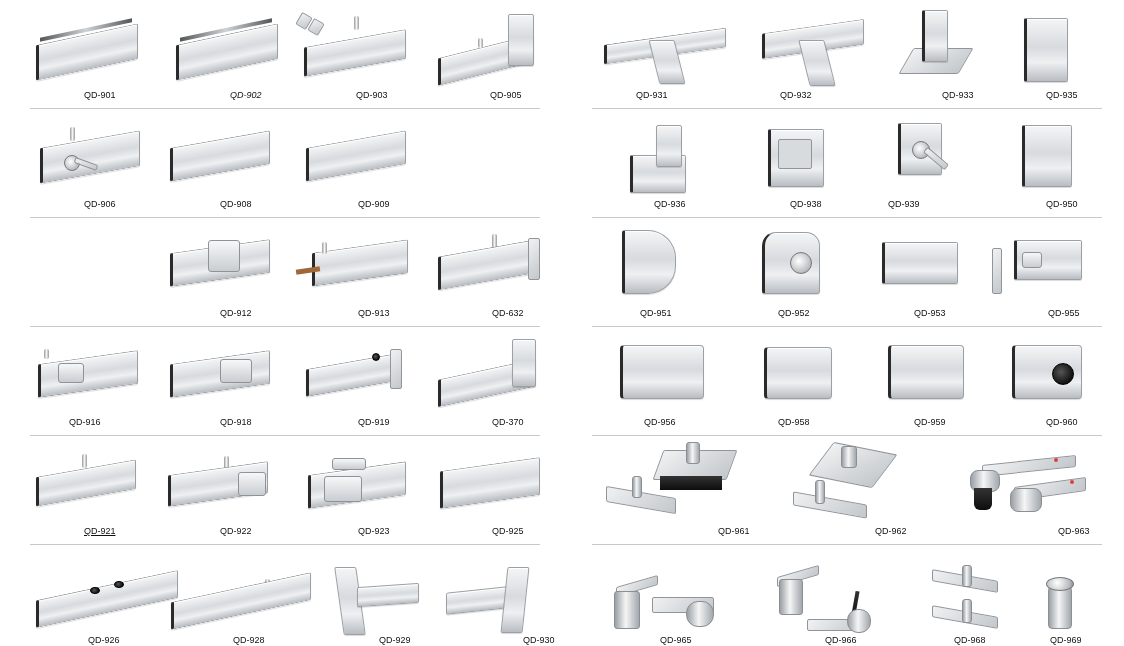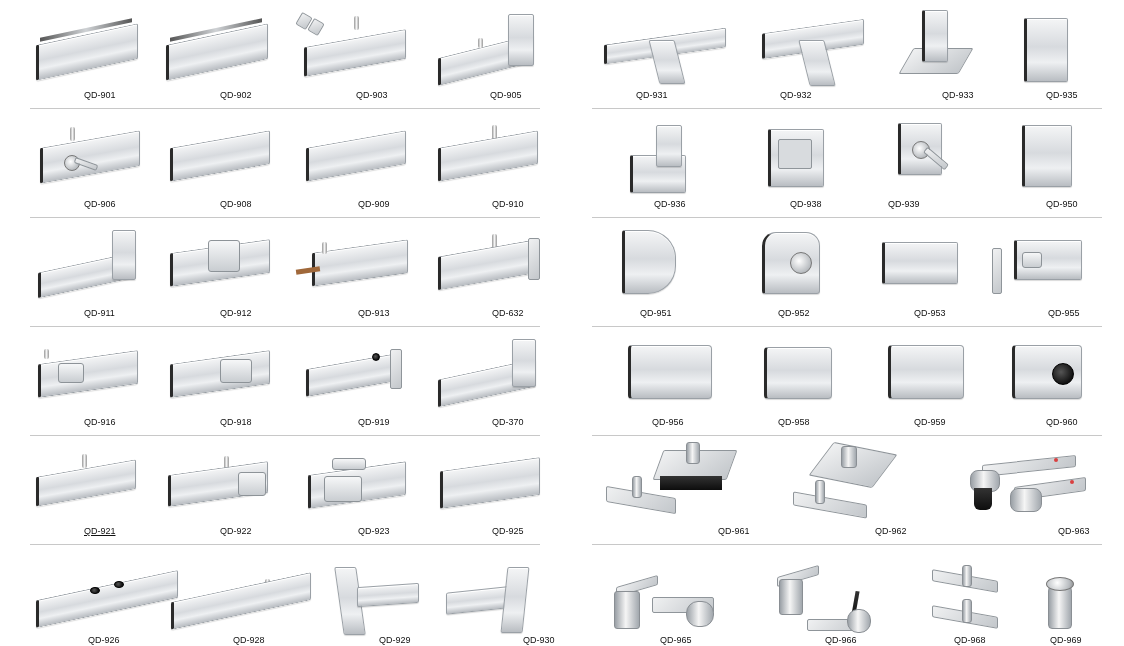--- a/index.html
+++ b/index.html
@@ -36,21 +36,21 @@
 <div class="half left">
 
   <div class="row">
     <div class="item" style="left:0;width:120px;">
       <div class="fitting">
         <div class="bar dark-edge" style="left:6px;top:34px;width:98px;height:34px;transform:skewY(-12deg);"></div>
         <div class="top-edge" style="left:10px;top:28px;width:92px;transform:skewY(-12deg);"></div>
       </div>
       <span class="label" style="left:54px;">QD-901</span>
     </div>
-    <div class="item" style="left:130px;width:120px;">
+    <div class="item" style="left:140px;width:120px;font-style:italic;">
       <div class="fitting">
         <div class="bar dark-edge" style="left:6px;top:34px;width:98px;height:34px;transform:skewY(-12deg);"></div>
         <div class="top-edge" style="left:10px;top:28px;width:92px;transform:skewY(-12deg);"></div>
       </div>
       <span class="label" style="left:60px;">QD-902</span>
     </div>
     <div class="item" style="left:262px;width:120px;">
       <div class="fitting">
         <div class="plate" style="left:6px;top:14px;width:10px;height:12px;transform:rotate(30deg);"></div>
         <div class="plate" style="left:18px;top:20px;width:10px;height:12px;transform:rotate(30deg);"></div>
@@ -84,37 +84,23 @@
         <div class="bar dark-edge" style="left:10px;top:30px;width:96px;height:32px;transform:skewY(-10deg);"></div>
       </div>
       <span class="label" style="left:60px;">QD-908</span>
     </div>
     <div class="item" style="left:262px;width:120px;">
       <div class="fitting">
         <div class="bar dark-edge" style="left:14px;top:30px;width:96px;height:32px;transform:skewY(-10deg);"></div>
       </div>
       <span class="label" style="left:66px;">QD-909</span>
     </div>
-    <div class="item" style="left:400px;width:110px;">
-      <div class="fitting">
-        <div class="pin" style="left:62px;top:16px;height:16px;"></div>
-        <div class="bar dark-edge" style="left:8px;top:30px;width:96px;height:32px;transform:skewY(-10deg);"></div>
-      </div>
-      <span class="label" style="left:62px;">QD-910</span>
-    </div>
-  </div>
-
-  <div class="row">
-    <div class="item" style="left:0;width:120px;">
-      <div class="fitting">
-        <div class="bar dark-edge" style="left:8px;top:44px;width:94px;height:24px;transform:skewY(-12deg);"></div>
-        <div class="bar" style="left:82px;top:12px;width:22px;height:48px;"></div>
-      </div>
-      <span class="label" style="left:54px;">QD-911</span>
-    </div>
+  </div>
+
+  <div class="row">
     <div class="item" style="left:130px;width:120px;">
       <div class="fitting">
         <div class="bar dark-edge" style="left:10px;top:28px;width:96px;height:32px;transform:skewY(-8deg);"></div>
         <div class="lockbox" style="left:48px;top:22px;width:30px;height:30px;"></div>
       </div>
       <span class="label" style="left:60px;">QD-912</span>
     </div>
     <div class="item" style="left:262px;width:120px;">
       <div class="fitting">
         <div class="bar dark-edge" style="left:20px;top:28px;width:92px;height:32px;transform:skewY(-8deg);"></div>
@@ -133,21 +119,21 @@
     </div>
   </div>
 
   <div class="row">
     <div class="item" style="left:0;width:120px;">
       <div class="fitting">
         <div class="bar dark-edge" style="left:8px;top:30px;width:96px;height:32px;transform:skewY(-8deg);"></div>
         <div class="lockbox" style="left:28px;top:36px;width:24px;height:18px;"></div>
         <div class="pin" style="left:14px;top:22px;height:10px;"></div>
       </div>
-      <span class="label" style="left:54px;">QD-916</span>
+      <span class="label" style="left:39px;">QD-916</span>
     </div>
     <div class="item" style="left:130px;width:120px;">
       <div class="fitting">
         <div class="bar dark-edge" style="left:10px;top:30px;width:96px;height:32px;transform:skewY(-8deg);"></div>
         <div class="lockbox" style="left:60px;top:32px;width:30px;height:22px;"></div>
       </div>
       <span class="label" style="left:60px;">QD-918</span>
     </div>
     <div class="item" style="left:262px;width:120px;">
       <div class="fitting">
@@ -318,21 +304,21 @@
       <div class="fitting">
         <div class="plate" style="left:4px;top:30px;width:8px;height:44px;"></div>
         <div class="bar dark-edge" style="left:26px;top:22px;width:64px;height:38px;"></div>
         <div class="lockbox" style="left:34px;top:34px;width:18px;height:14px;"></div>
       </div>
       <span class="label" style="left:60px;">QD-955</span>
     </div>
   </div>
 
   <div class="row">
-    <div class="item" style="left:12px;width:120px;text-decoration:underline;">
+    <div class="item" style="left:4px;width:120px;text-decoration:underline;">
       <div class="fitting">
         <div class="bar dark-edge" style="left:24px;top:18px;width:80px;height:52px;border-radius:4px;"></div>
       </div>
       <span class="label" style="left:48px;">QD-956</span>
     </div>
     <div class="item" style="left:150px;width:110px;">
       <div class="fitting">
         <div class="bar dark-edge" style="left:22px;top:20px;width:64px;height:50px;border-radius:4px;"></div>
       </div>
       <span class="label" style="left:36px;">QD-958</span>

